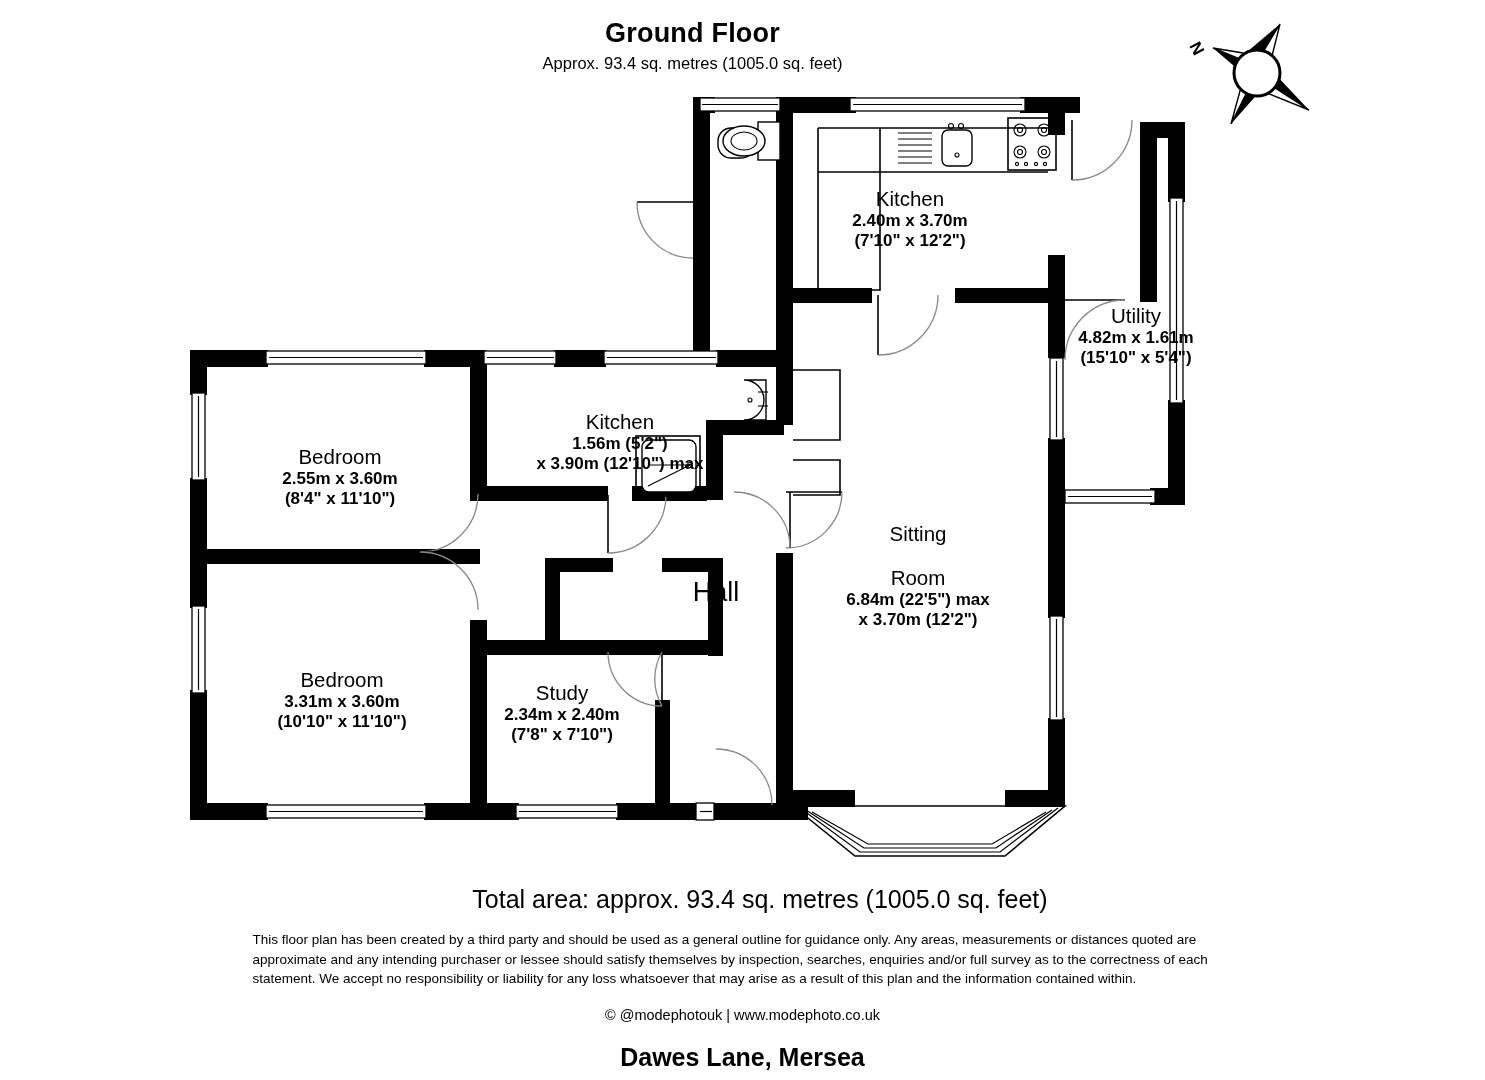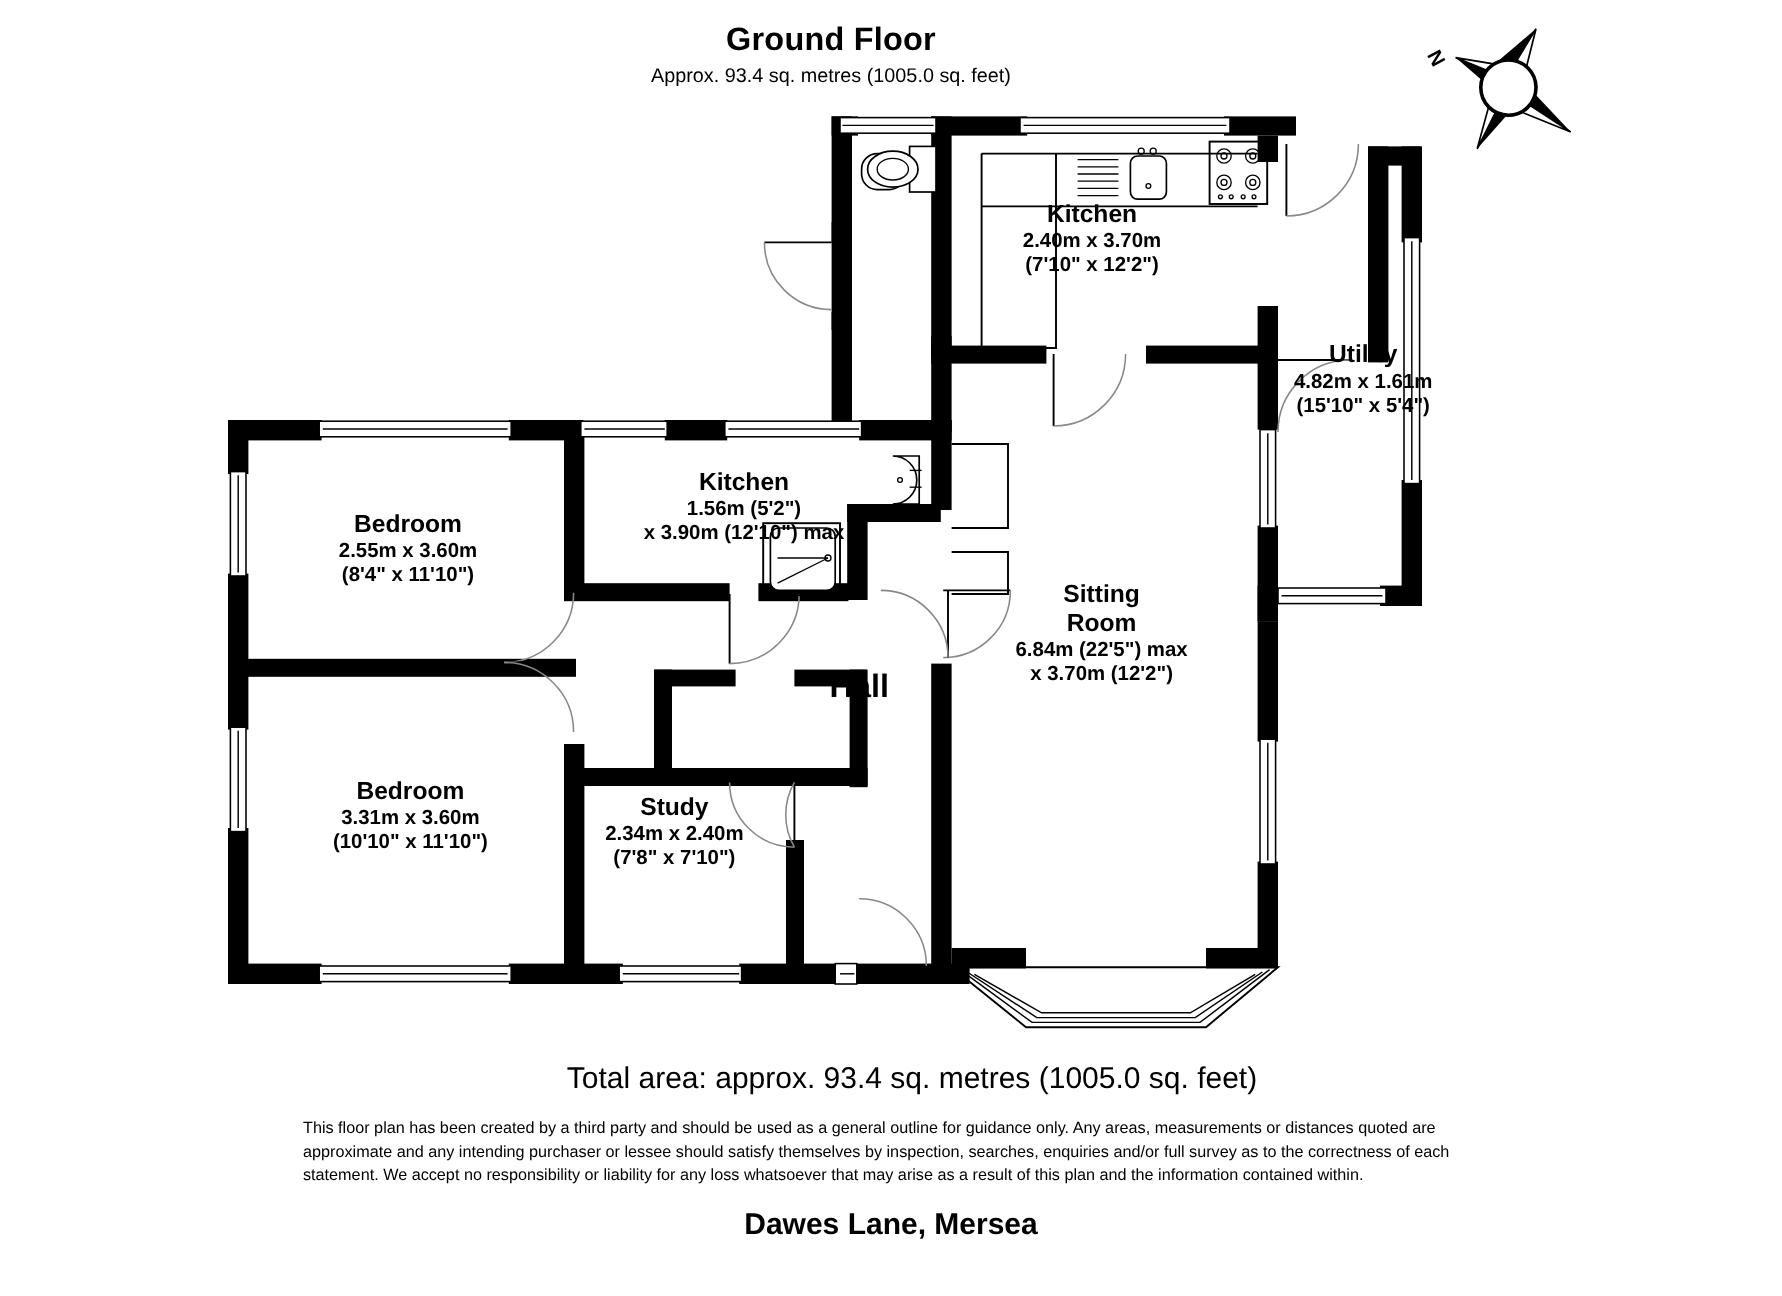--- a/index.html
+++ b/index.html
@@ -56,22 +56,23 @@
 
   
   .room-label {
     position: absolute;
     text-align: center;
     line-height: 1.17;
     white-space: nowrap;
   }
   .room-label .rl-name {
     font-size: 20.5px;
-    font-weight: bold;
+    font-weight: normal;
     display: block;
+    margin-top: 20px;
   }
   .room-label .rl-dim {
     font-size: 17px;
     font-weight: bold;
     display: block;
   }
   .room-label.name-only .rl-name { font-size: 27px; }
 
   
   #footer {
@@ -478,26 +479,27 @@
 <div class="room-label" style="left:462px; top:661px; width:200px;">
   <span class="rl-name">Study</span>
   <span class="rl-dim">2.34m x 2.40m</span>
   <span class="rl-dim">(7'8" x 7'10")</span>
 </div>
 
 <div class="room-label name-only" style="left:666px; top:557px; width:100px;">
   <span class="rl-name">Hall</span>
 </div>
 
-<div class="room-label" style="left:818px; top:484px; width:200px;">
+<div class="room-label" style="left:818px; top:502px; width:200px;">
   <span class="rl-name">Sitting</span>
   <span class="rl-name">Room</span>
   <span class="rl-dim">6.84m (22'5") max</span>
   <span class="rl-dim">x 3.70m (12'2")</span>
 </div>
 
 <div id="footer">
   <div id="total-area">Total area: approx. 93.4 sq. metres (1005.0 sq. feet)</div>
   <div id="disclaimer">This floor plan has been created by a third party and should be used as a general outline for guidance only. Any areas, measurements or distances quoted are approximate and any intending purchaser or lessee should satisfy themselves by inspection, searches, enquiries and/or full survey as to the correctness of each statement. We accept no responsibility or liability for any loss whatsoever that may arise as a result of this plan and the information contained within.</div>
   <div id="credits">
+    <span class="cred-line">© @modephotouk | www.modephoto.co.uk</span>
   </div>
   <div id="address">Dawes Lane, Mersea</div>
 </div>
 
 </body></html>

